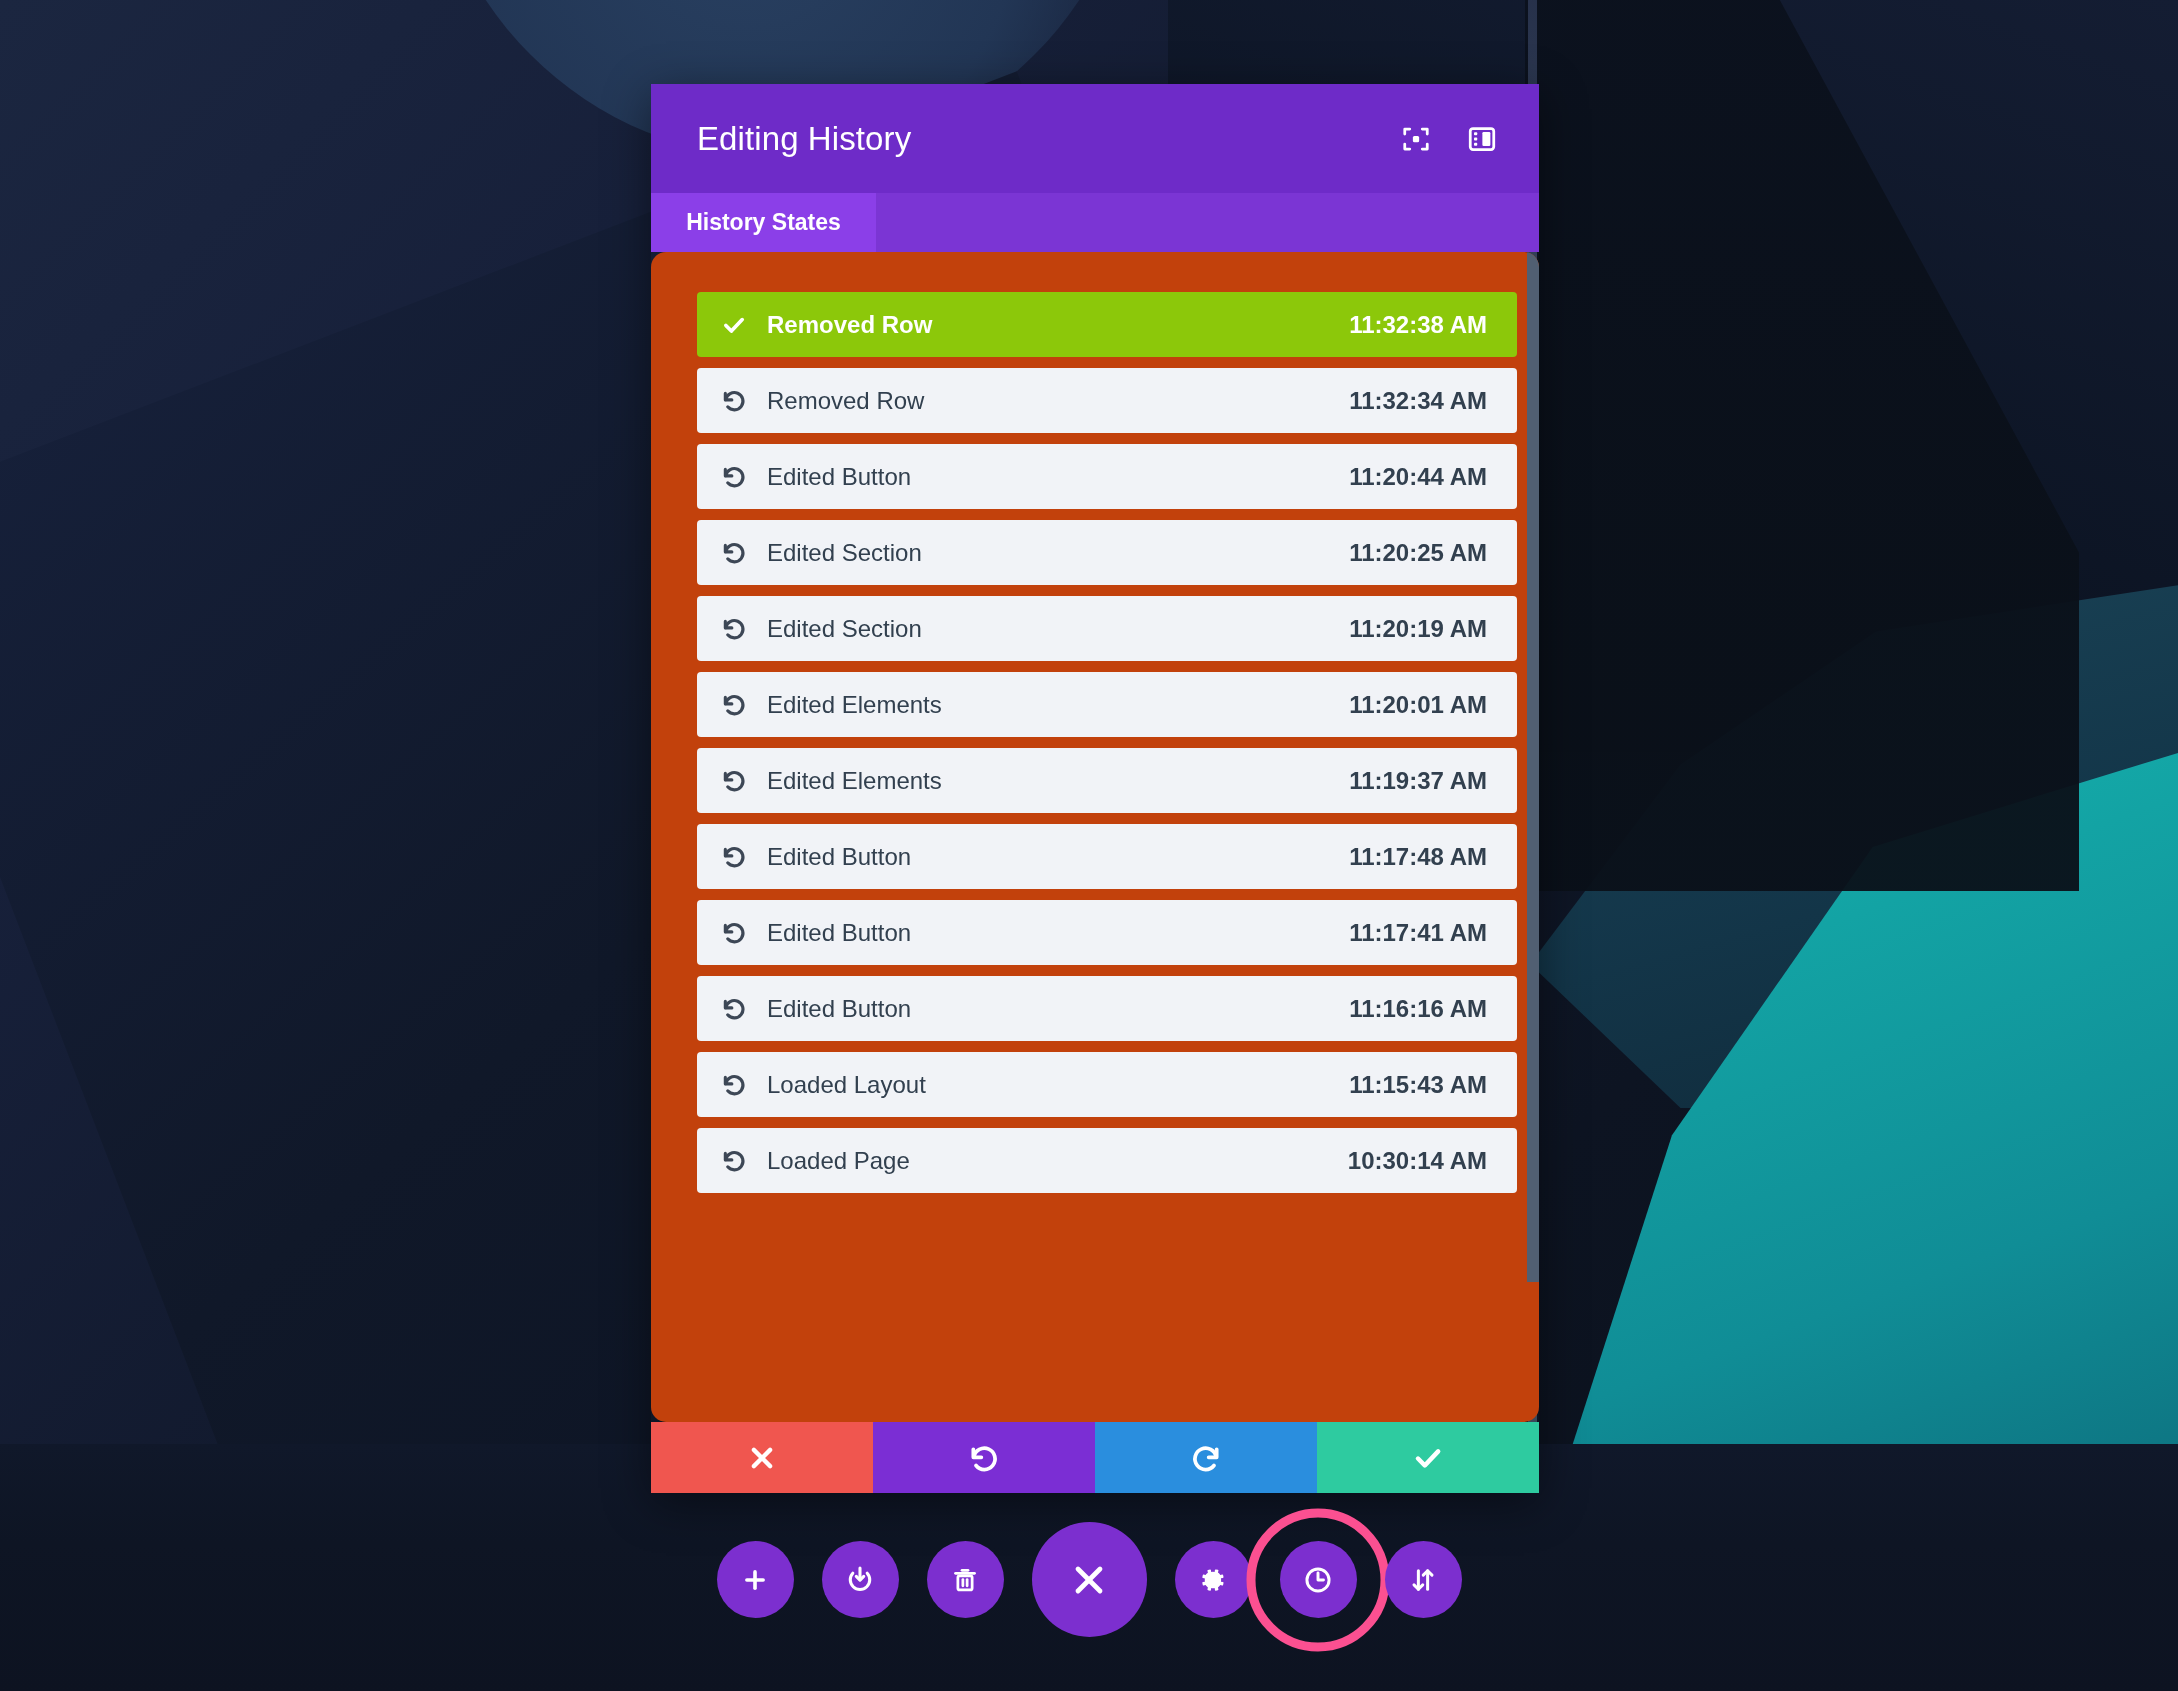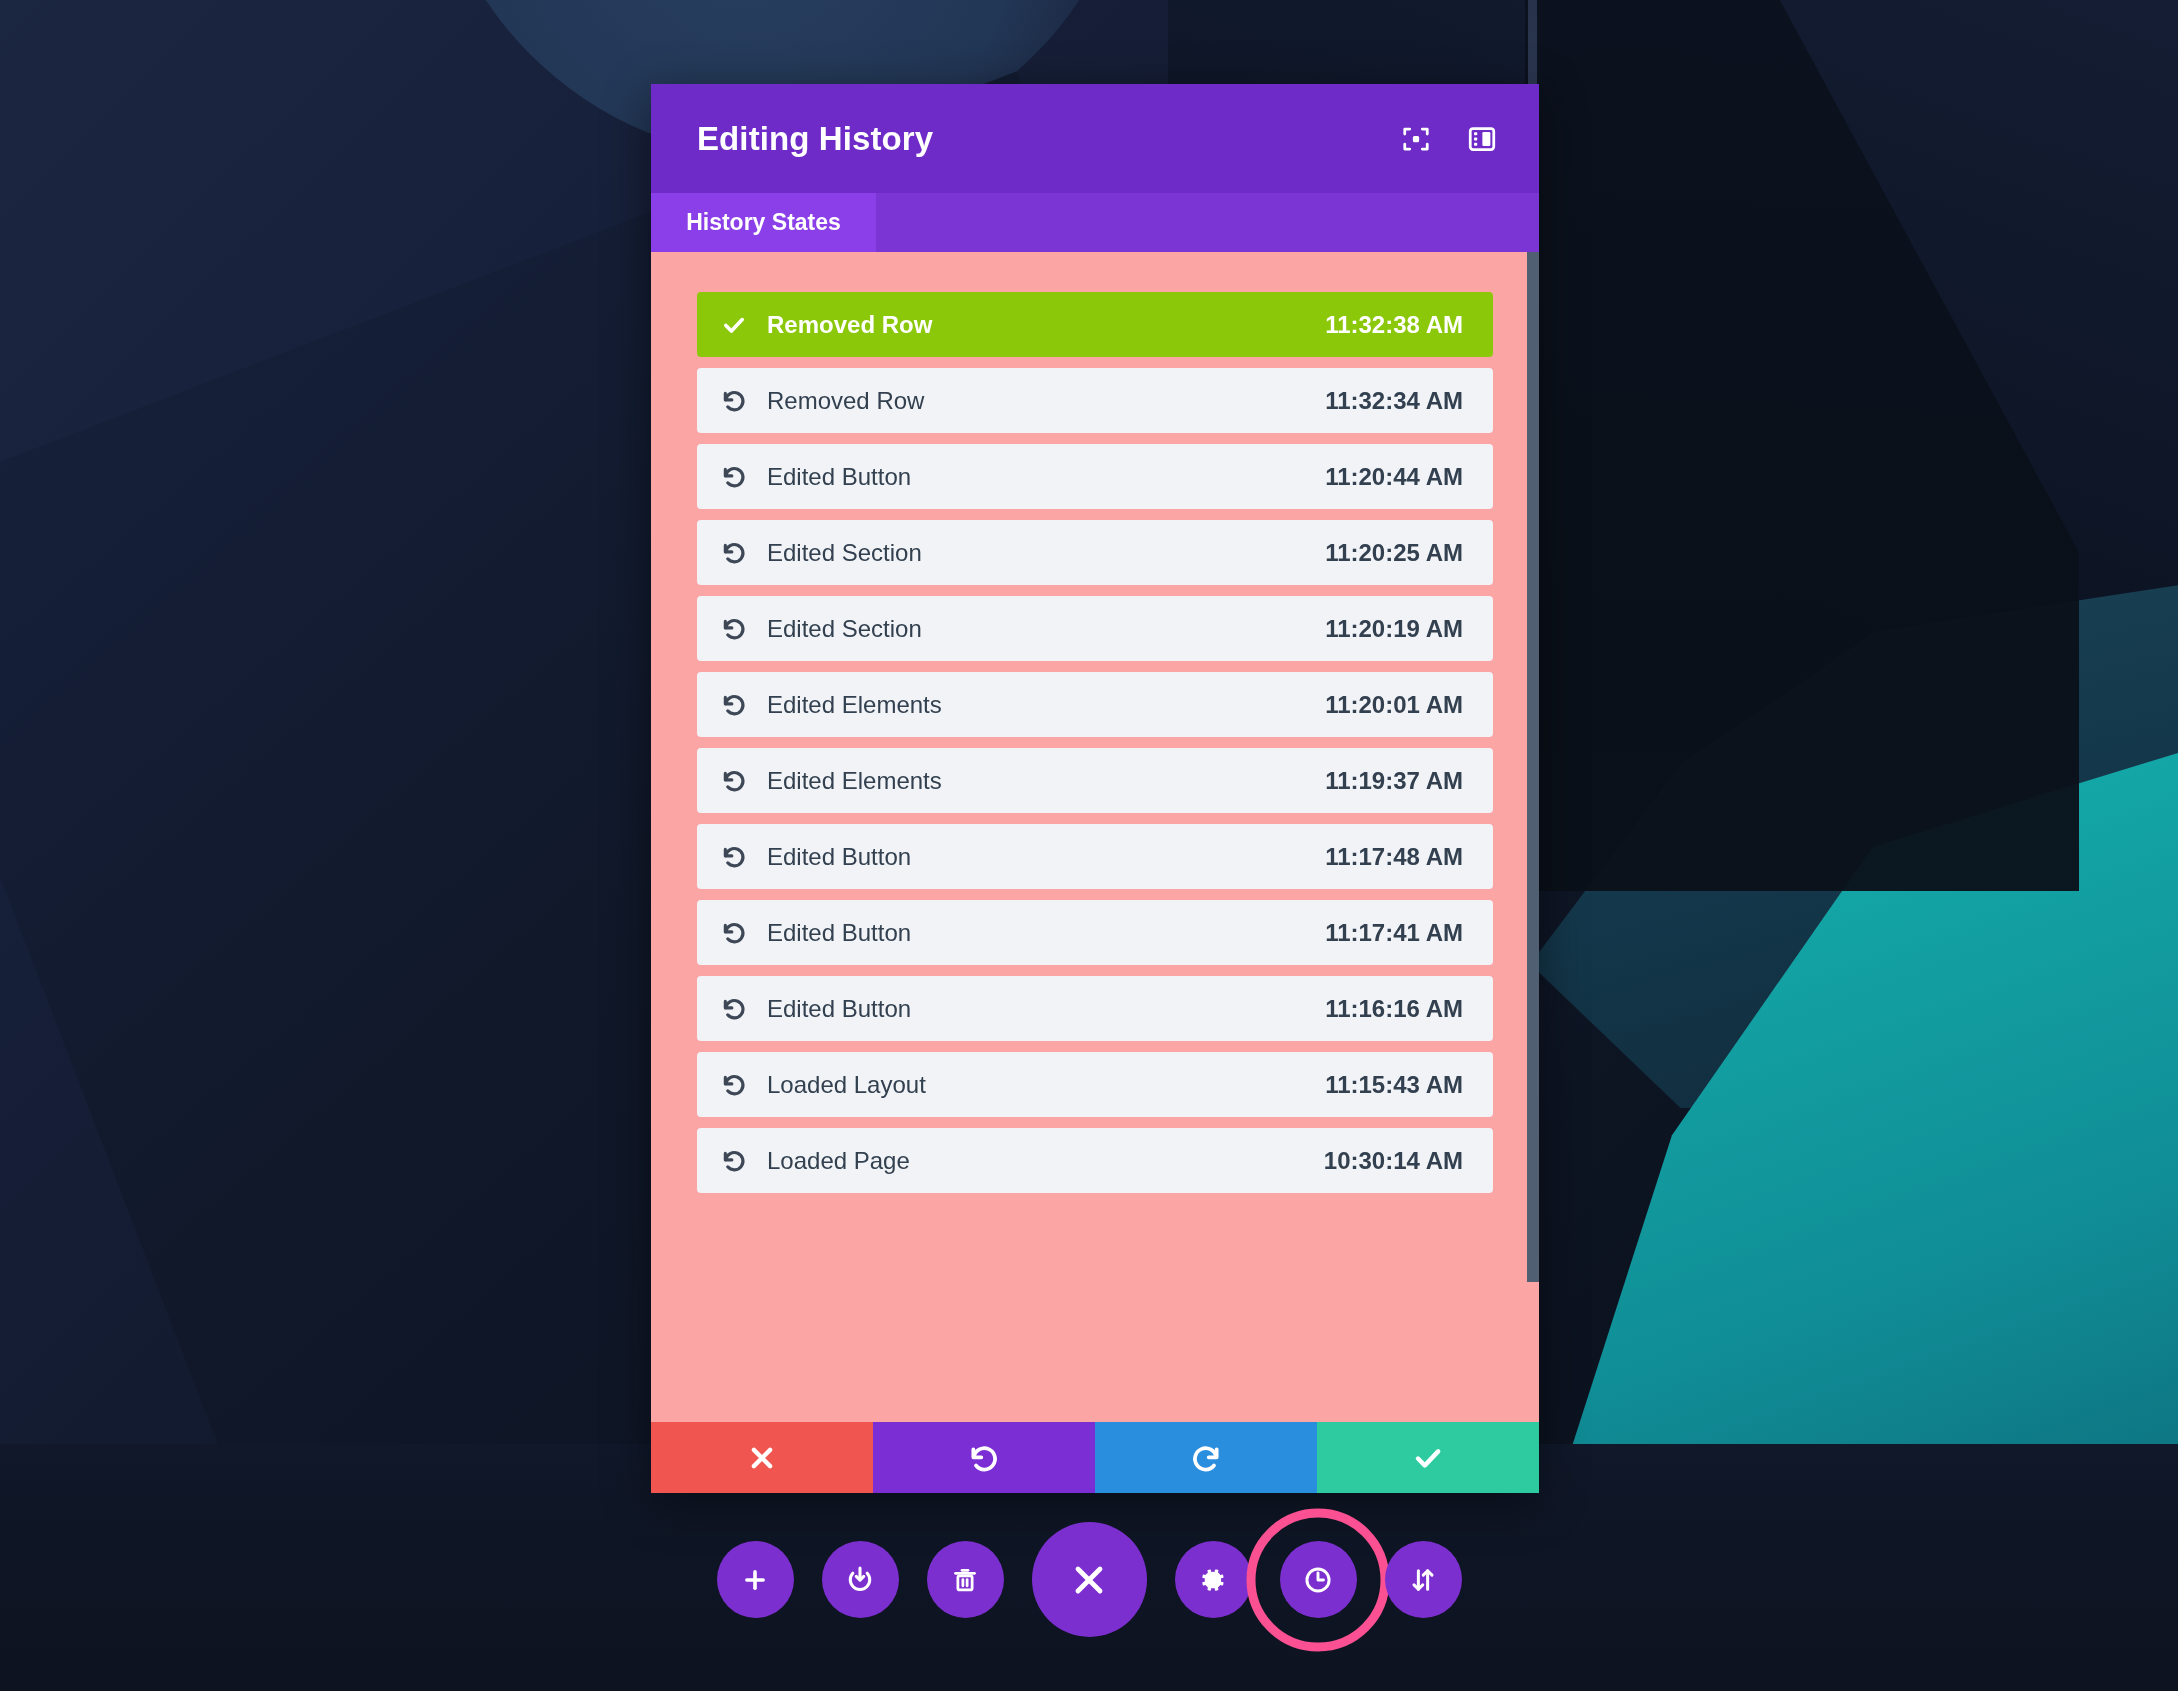--- a/index.html
+++ b/index.html
@@ -61,37 +61,38 @@
   #panel{
     position:absolute;left:651px;top:84px;width:888px;height:1409px;
     box-shadow:0 10px 44px rgba(0,0,0,.45);
     display:flex;flex-direction:column;
   }
   .panel-header{
     background:#6e2bc8;height:109px;flex:none;
     display:flex;align-items:center;padding:0 40px 0 46px;
   }
   .panel-title{
-    color:#fff;font-size:33px;font-weight:bold;letter-spacing:0.1px;flex:1;
+    color:#fff;font-size:33px;font-weight:normal;letter-spacing:0.1px;flex:1;
   }
   .header-icons{display:flex;align-items:center;gap:32px;}
   .hicon{width:34px;height:34px;display:flex;align-items:center;justify-content:center;cursor:pointer;}
   .hicon svg{display:block;}
 
   .tabs{display:flex;height:59px;flex:none;background:#7b35d4;}
   .tab{
     display:flex;align-items:center;justify-content:center;
     color:#fff;font-size:23px;font-weight:bold;cursor:pointer;
   }
   .tab.active{background:#8b3fe8;width:225px;}
   .tab.inactive{background:#7b35d4;padding:0 46px;}
 
   .list-wrap{
-    background:#fca5a5;flex:1;position:relative;overflow:hidden;
-    padding:40px 46px 0 46px;
+    background:#c2410c;flex:1;position:relative;overflow:hidden;
+    padding:40px 22px 0 46px;
+    border-radius:15px;
   }
   .row{
     height:65px;border-radius:4px;background:#f1f3f7;
     display:flex;align-items:center;padding:0 30px 0 24px;
     margin-bottom:11px;cursor:pointer;
   }
   .row .ico{width:42px;flex:none;display:flex;align-items:center;color:#3d4756;}
   .row .label{flex:1;font-size:24px;color:#32404f;padding-left:4px;}
   .row .time{font-size:24px;color:#32404f;font-weight:bold;}
   .row.active{background:#8cc80a;}

